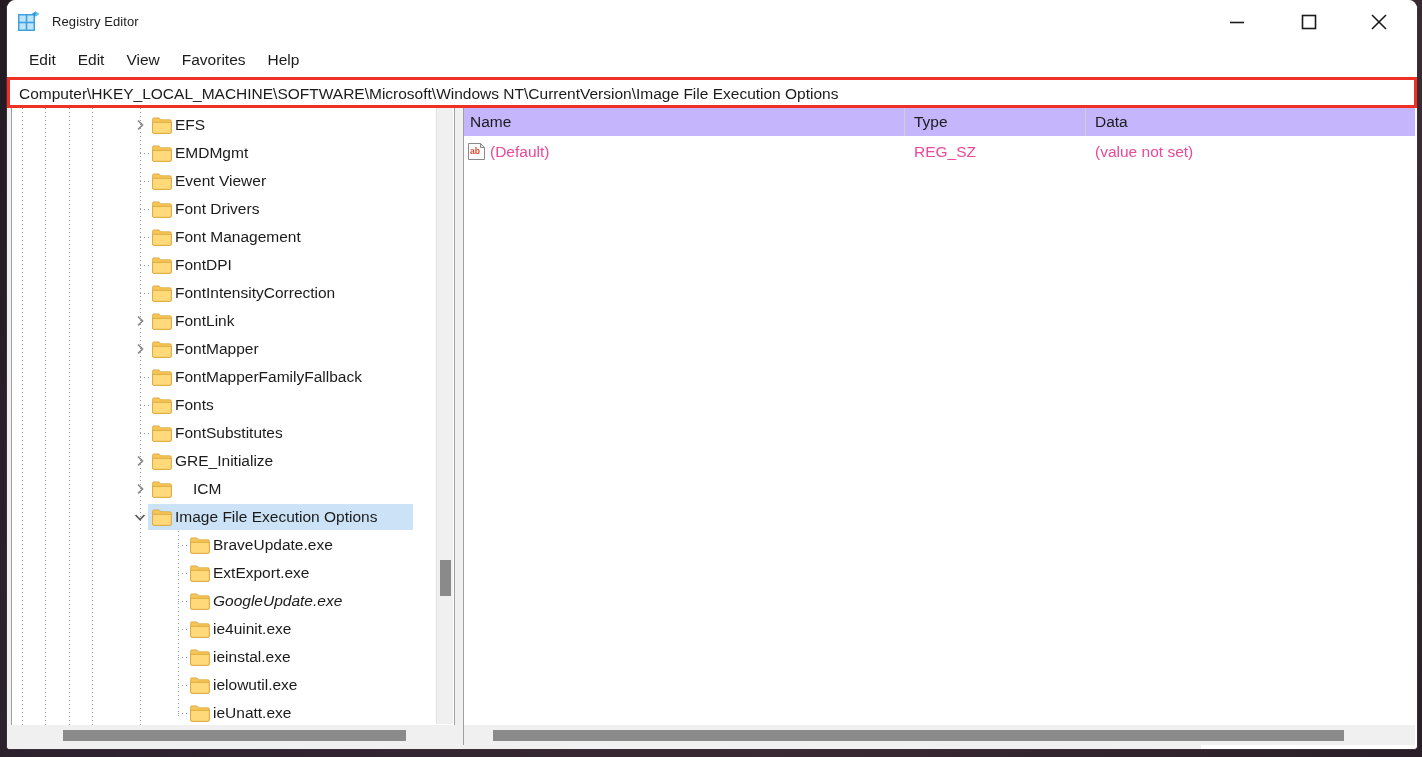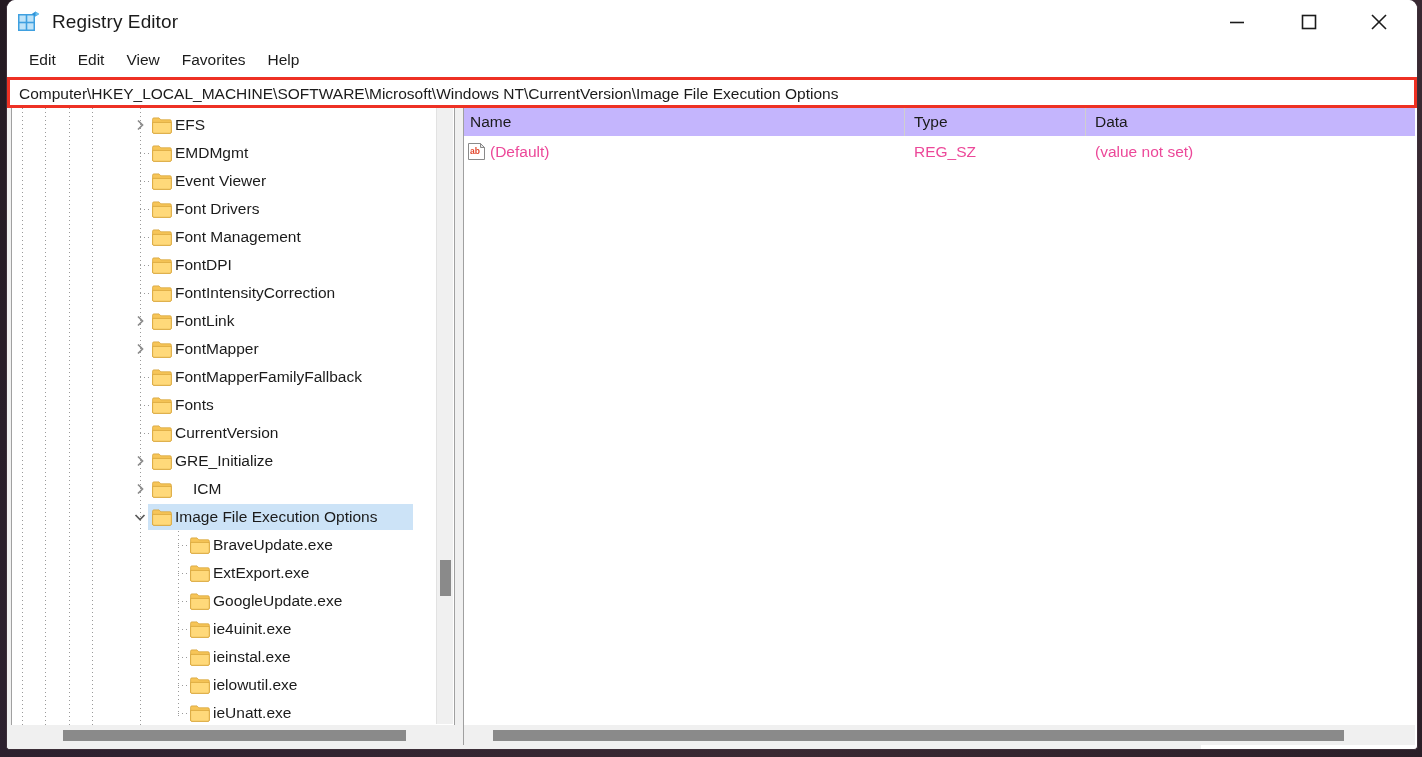--- a/index.html
+++ b/index.html
@@ -36,21 +36,21 @@
     align-items: center;
   }
   #app-icon {
     position: absolute;
     left: 10px; top: 11px;
     width: 24px; height: 22px;
   }
   #title-text {
     position: absolute;
     left: 45px; top: 10px;
-    font-size: 19px;
+    font-size: 13px;
     color: #1b1b1b;
     letter-spacing: 0.1px;
     line-height: 24px;
   }
   .wbtn {
     position: absolute;
     top: 0; height: 44px; width: 48px;
     display: flex; align-items: center; justify-content: center;
   }
   #btn-min { right: 156px; }
@@ -405,21 +405,21 @@
                   <path d="M0.6 5.4 H19.3 V15 a1.3 1.3 0 0 1 -1.3 1.3 H1.9 A1.3 1.3 0 0 1 0.6 15 Z" fill="#ffd97a" stroke="#d8a43a" stroke-width="0.8"></path>
                 </svg></span>
               <span class="tlabel" style="position: absolute; left: 158px;">Fonts</span>
             </div>
             <div class="trow" style="top: 311px;">
               <div class="hdash" style="left: 128px; top: 14px;"></div>
               <span class="folder" style="left: 140px; top: 6px;"><svg width="20" height="17" viewBox="0 0 20 17">
                   <path d="M0.6 2.2 a1.3 1.3 0 0 1 1.3-1.3 H7 l1.8 1.9 H18 a1.3 1.3 0 0 1 1.3 1.3 V15 a1.3 1.3 0 0 1 -1.3 1.3 H1.9 A1.3 1.3 0 0 1 0.6 15 Z" fill="#f7c558" stroke="#d8a43a" stroke-width="0.8"></path>
                   <path d="M0.6 5.4 H19.3 V15 a1.3 1.3 0 0 1 -1.3 1.3 H1.9 A1.3 1.3 0 0 1 0.6 15 Z" fill="#ffd97a" stroke="#d8a43a" stroke-width="0.8"></path>
                 </svg></span>
-              <span class="tlabel" style="position: absolute; left: 158px;">CurrentVersion</span>
+              <span class="tlabel" style="position: absolute; left: 158px;">FontSubstitutes</span>
             </div>
             <div class="trow" style="top: 339px;">
               <span class="chev" style="left: 120px; top: 6px;"><svg width="16" height="16" viewBox="0 0 16 16">
                   <polyline points="6,3.5 10.5,8 6,12.5" fill="none" stroke="#8a8a8a" stroke-width="1.7"></polyline>
                 </svg></span>
               <span class="folder" style="left: 140px; top: 6px;"><svg width="20" height="17" viewBox="0 0 20 17">
                   <path d="M0.6 2.2 a1.3 1.3 0 0 1 1.3-1.3 H7 l1.8 1.9 H18 a1.3 1.3 0 0 1 1.3 1.3 V15 a1.3 1.3 0 0 1 -1.3 1.3 H1.9 A1.3 1.3 0 0 1 0.6 15 Z" fill="#f7c558" stroke="#d8a43a" stroke-width="0.8"></path>
                   <path d="M0.6 5.4 H19.3 V15 a1.3 1.3 0 0 1 -1.3 1.3 H1.9 A1.3 1.3 0 0 1 0.6 15 Z" fill="#ffd97a" stroke="#d8a43a" stroke-width="0.8"></path>
                 </svg></span>
               <span class="tlabel" style="position: absolute; left: 158px;">GRE_Initialize</span>
@@ -454,21 +454,21 @@
               <span class="tlabel" style="position: absolute; left: 196px;">BraveUpdate.exe</span>
             </div>
             <div class="trow" style="top: 451px;">
               <div class="hdash" style="left: 166px; top: 14px;"></div>
               <span class="folder" style="left: 178px; top: 6px;"><svg width="20" height="17" viewBox="0 0 20 17">
                   <path d="M0.6 2.2 a1.3 1.3 0 0 1 1.3-1.3 H7 l1.8 1.9 H18 a1.3 1.3 0 0 1 1.3 1.3 V15 a1.3 1.3 0 0 1 -1.3 1.3 H1.9 A1.3 1.3 0 0 1 0.6 15 Z" fill="#f7c558" stroke="#d8a43a" stroke-width="0.8"></path>
                   <path d="M0.6 5.4 H19.3 V15 a1.3 1.3 0 0 1 -1.3 1.3 H1.9 A1.3 1.3 0 0 1 0.6 15 Z" fill="#ffd97a" stroke="#d8a43a" stroke-width="0.8"></path>
                 </svg></span>
               <span class="tlabel" style="position: absolute; left: 196px;">ExtExport.exe</span>
             </div>
-            <div class="trow" style="top: 479px;">
+            <div class="trow" style="top: 479px; font-style: italic;">
               <div class="hdash" style="left: 166px; top: 14px;"></div>
               <span class="folder" style="left: 178px; top: 6px;"><svg width="20" height="17" viewBox="0 0 20 17">
                   <path d="M0.6 2.2 a1.3 1.3 0 0 1 1.3-1.3 H7 l1.8 1.9 H18 a1.3 1.3 0 0 1 1.3 1.3 V15 a1.3 1.3 0 0 1 -1.3 1.3 H1.9 A1.3 1.3 0 0 1 0.6 15 Z" fill="#f7c558" stroke="#d8a43a" stroke-width="0.8"></path>
                   <path d="M0.6 5.4 H19.3 V15 a1.3 1.3 0 0 1 -1.3 1.3 H1.9 A1.3 1.3 0 0 1 0.6 15 Z" fill="#ffd97a" stroke="#d8a43a" stroke-width="0.8"></path>
                 </svg></span>
               <span class="tlabel" style="position: absolute; left: 196px;">GoogleUpdate.exe</span>
             </div>
             <div class="trow" style="top: 507px;">
               <div class="hdash" style="left: 166px; top: 14px;"></div>
               <span class="folder" style="left: 178px; top: 6px;"><svg width="20" height="17" viewBox="0 0 20 17">

